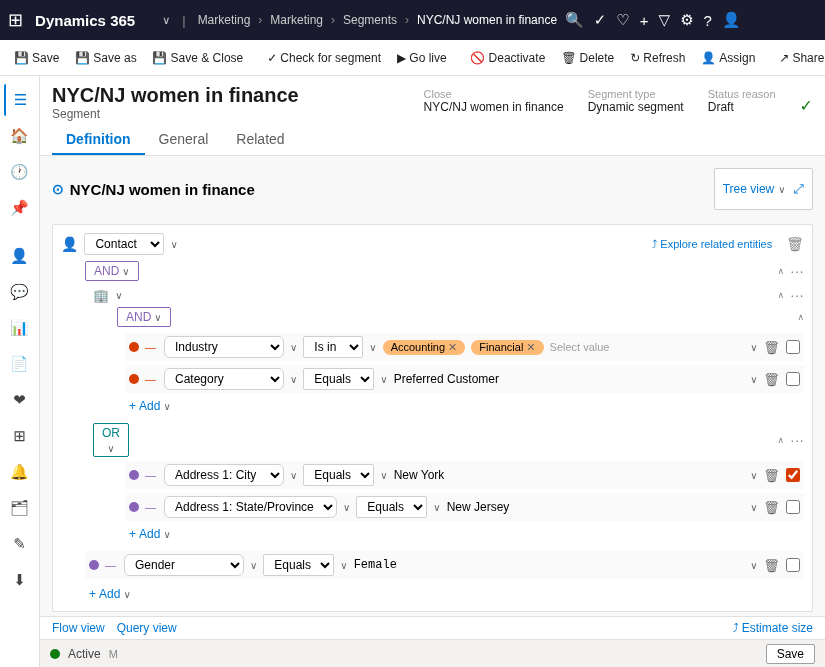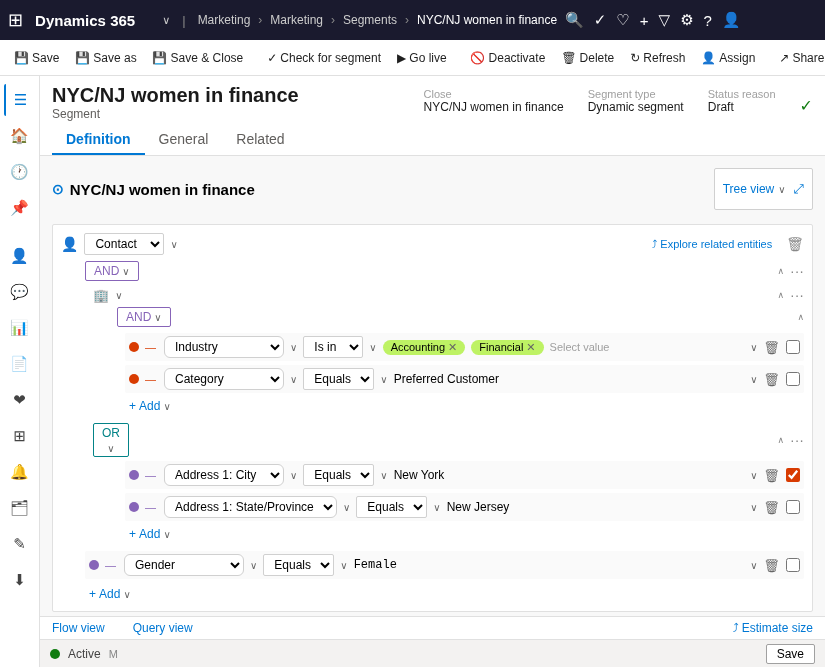--- a/index.html
+++ b/index.html
@@ -123,21 +123,21 @@
 
     .condition-row {
       display: flex; align-items: center; gap: 6px; margin-bottom: 4px; padding: 3px 4px;
       background: #fafafa; border-radius: 2px;
     }
     .cond-icon { width: 10px; height: 10px; border-radius: 50%; }
     .cond-icon.orange { background: #d83b01; }
     .cond-icon.purple { background: #8764b8; }
     .cond-field { border: 1px solid #d0d0d0; padding: 2px 6px; font-size: 12px; background: #fff; border-radius: 6px; min-width: 120px; cursor: pointer; }
     .cond-op { border: 1px solid #d0d0d0; padding: 2px 6px; font-size: 12px; background: #fff; border-radius: 2px; min-width: 60px; cursor: pointer; }
-    .cond-tag { background: #bef264; border-radius: 10px; padding: 1px 8px; font-size: 11px; margin-right: 2px; display: flex; align-items: center; gap: 3px; }
+    .cond-tag { background: #fdba74; border-radius: 10px; padding: 1px 8px; font-size: 11px; margin-right: 2px; display: flex; align-items: center; gap: 3px; }
     .cond-tag .close { cursor: pointer; color: #666; }
     .cond-action-icon { color: #666; cursor: pointer; font-size: 13px; }
     .cond-checkbox { width: 14px; height: 14px; border: 1px solid #a0a0a0; cursor: pointer; }
 
     .add-btn { color: #0078d4; cursor: pointer; font-size: 12px; display: flex; align-items: center; gap: 3px; padding: 2px 4px; }
 
     .indent-1 { margin-left: 24px; }
     .indent-2 { margin-left: 32px; }
 
     .explore-btn { font-size: 11px; color: #0078d4; cursor: pointer; display: flex; align-items: center; gap: 3px; margin-left: auto; }
@@ -146,21 +146,21 @@
     .up-down-icons span { font-size: 9px; color: #888; cursor: pointer; line-height: 1; }
 
     .more-icon { color: #888; cursor: pointer; font-size: 14px; }
 
     
     .add-query-block { padding: 6px 0; color: #0078d4; cursor: pointer; font-size: 12px; display: flex; align-items: center; gap: 4px; margin-top: 6px; }
 
     
     .bottom-bar {
       background: #fff; border-top: 1px solid #e0e0e0;
-      padding: 4px 12px; display: flex; align-items: center; gap: 28px;
+      padding: 4px 12px; display: flex; align-items: center; gap: 12px;
     }
     .bottom-link { font-size: 12px; color: #0078d4; cursor: pointer; }
     .estimate-btn { margin-left: auto; font-size: 12px; color: #0078d4; cursor: pointer; display: flex; align-items: center; gap: 3px; }
 
     
     .status-bar {
       background: #f3f2f1; border-top: 1px solid #e0e0e0;
       height: 28px; display: flex; align-items: center; padding: 0 10px;
       font-size: 12px; color: #444; justify-content: space-between;
     }

